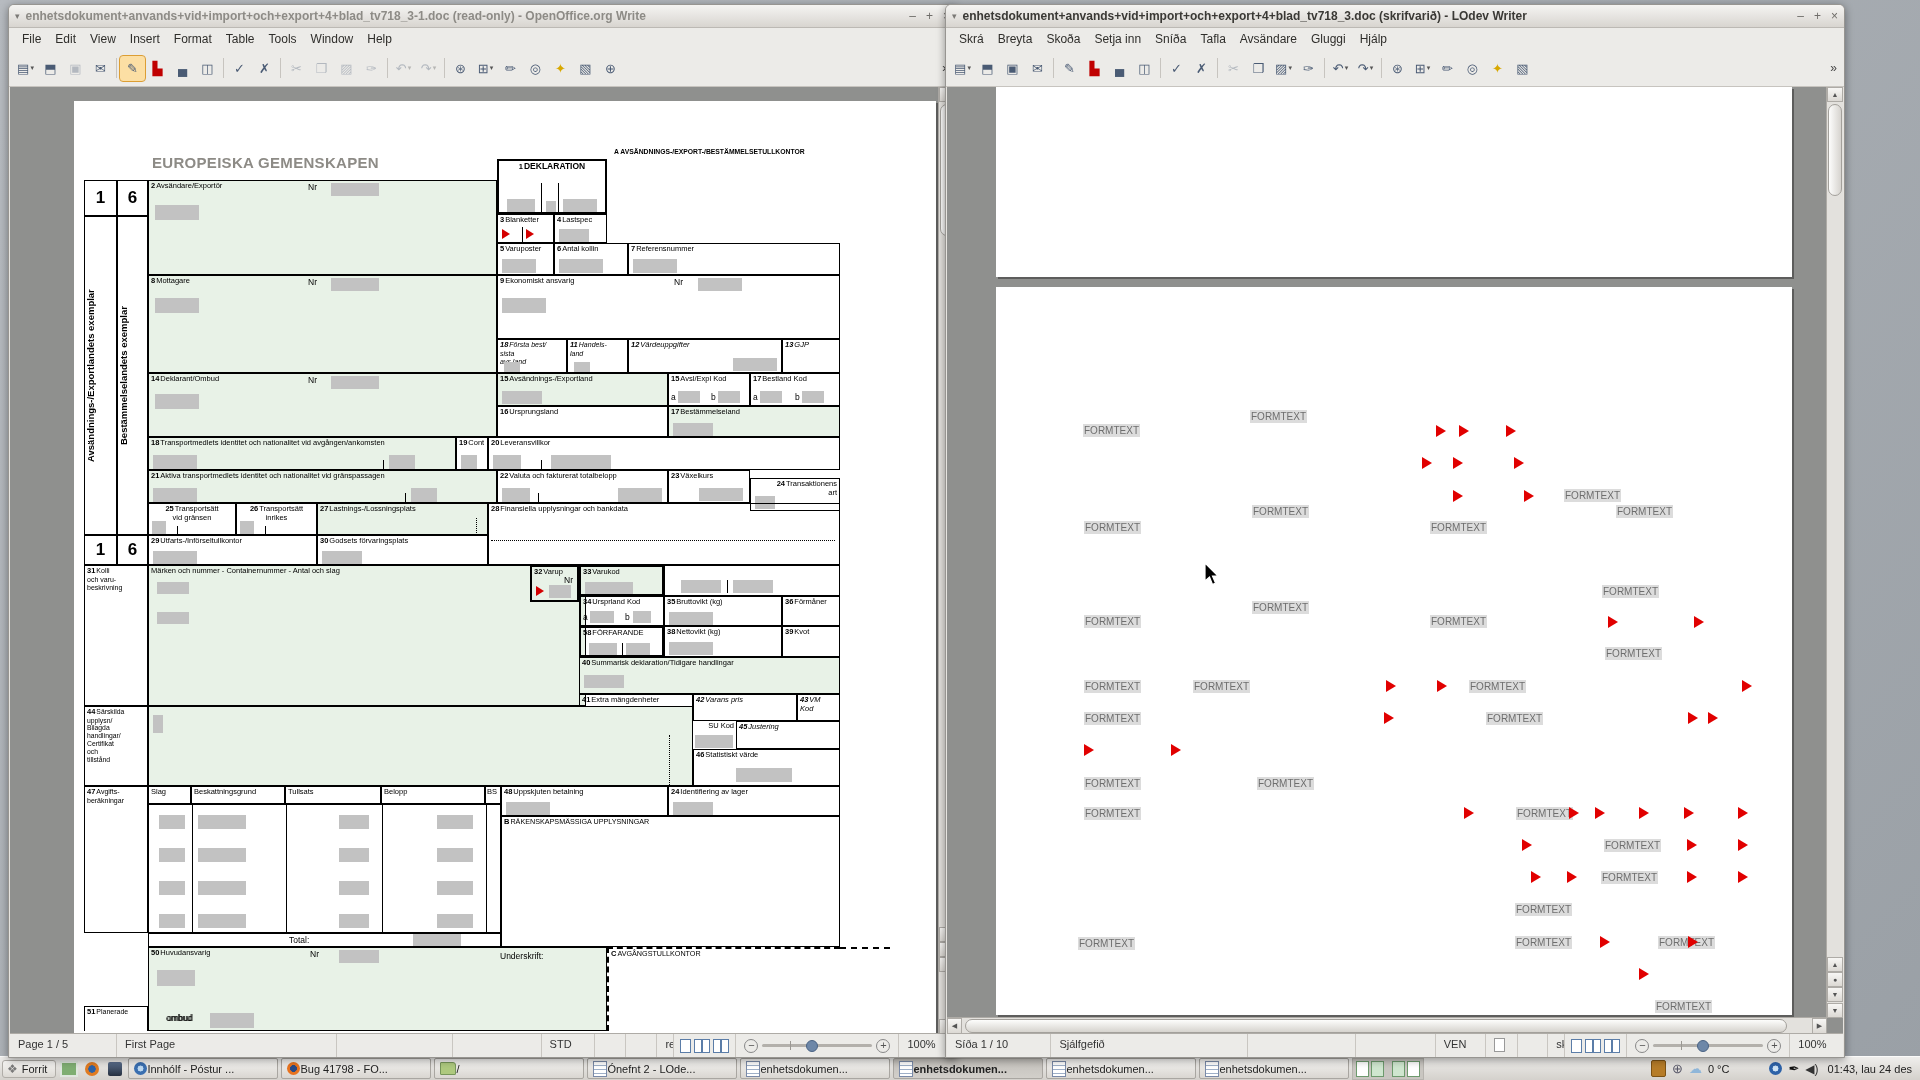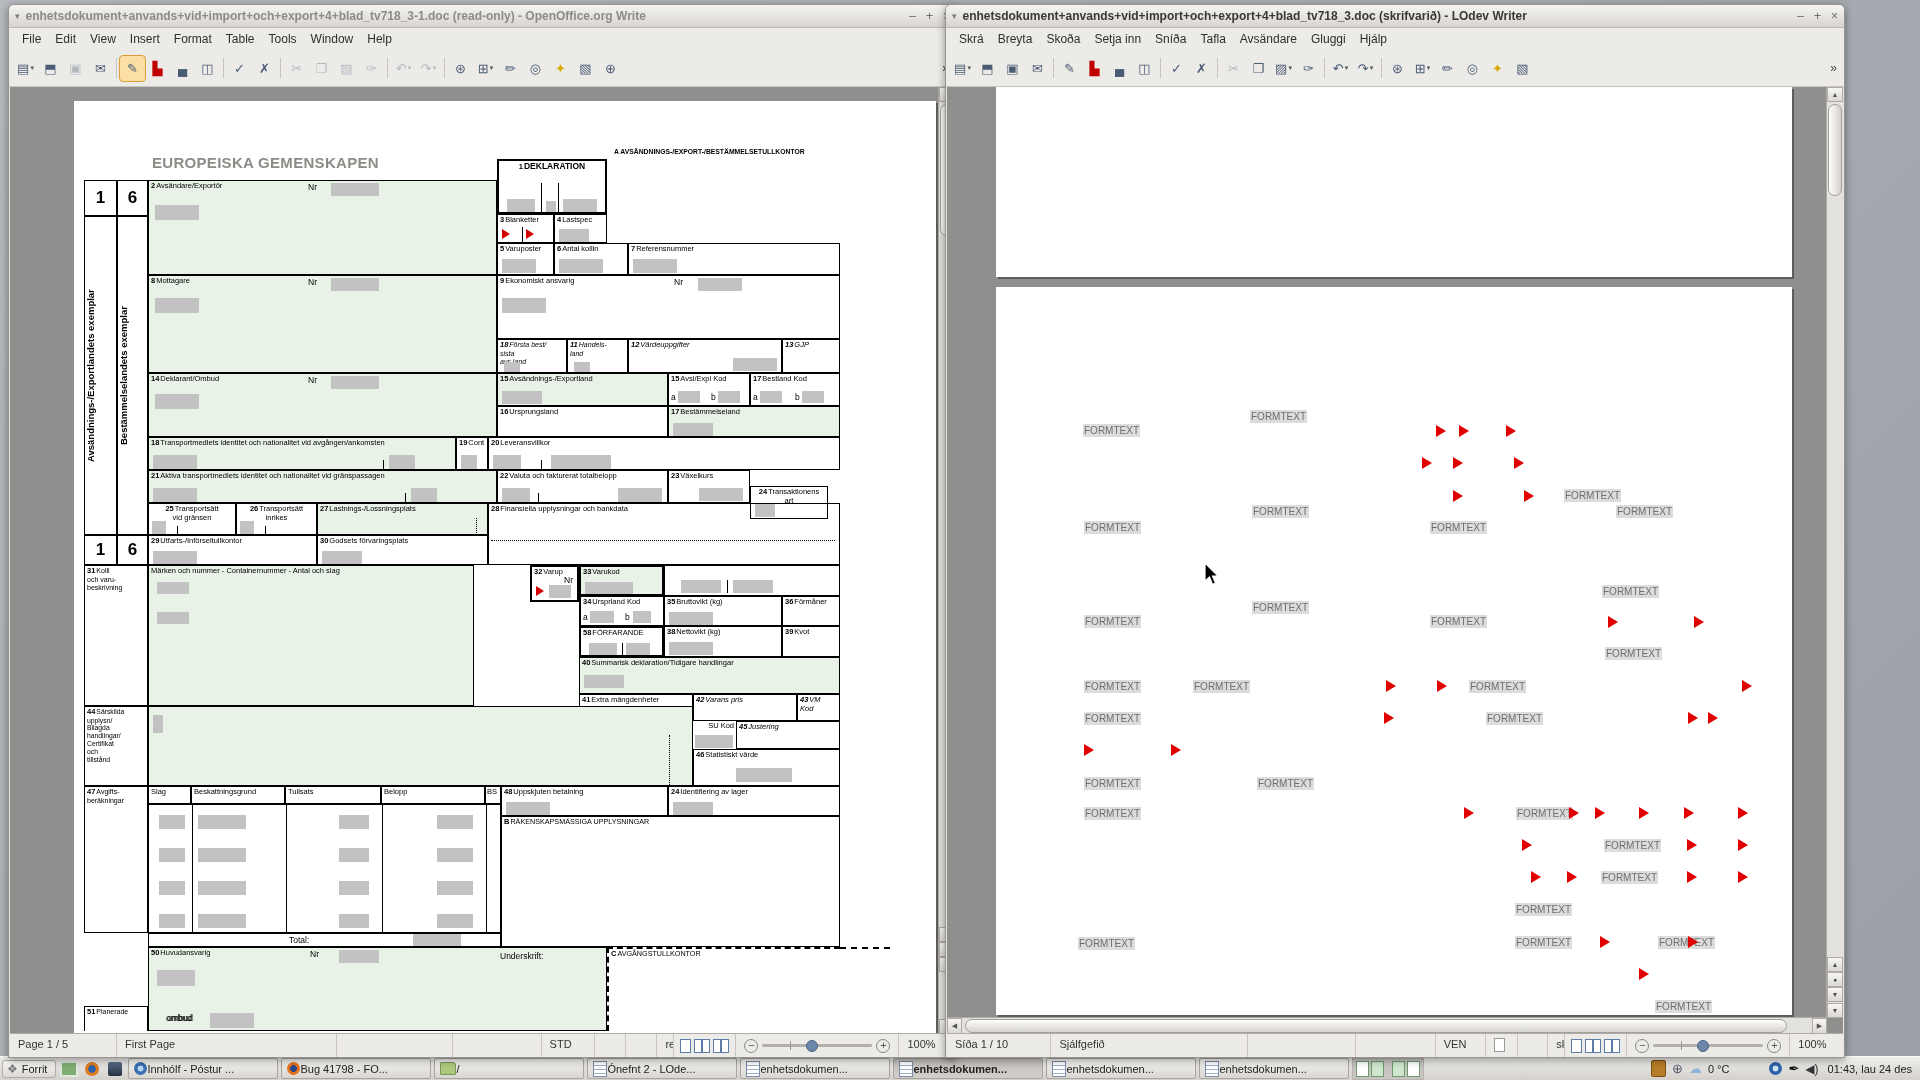--- a/index.html
+++ b/index.html
@@ -193,34 +193,34 @@
             <div class="ffield" style="left: 584px; top: 227px; width: 82px; height: 33px;"><b>15</b>Avsl/Expl  Kod<i class="gb" style="left: 9px; top: 17px; width: 22px; height: 12px;"></i><i class="gb" style="left: 49px; top: 17px; width: 22px; height: 12px;"></i><span class="ftext" style="left: 2px; top: 19px;">a</span><span class="ftext" style="left: 42px; top: 19px;">b</span></div>
             <div class="ffield" style="left: 666px; top: 227px; width: 90px; height: 33px;"><b>17</b>Bestland  Kod<i class="gb" style="left: 9px; top: 17px; width: 22px; height: 12px;"></i><i class="gb" style="left: 51px; top: 17px; width: 22px; height: 12px;"></i><span class="ftext" style="left: 2px; top: 19px;">a</span><span class="ftext" style="left: 44px; top: 19px;">b</span></div>
             <div class="ffield" style="left: 413px; top: 260px; width: 171px; height: 31px;"><b>16</b>Ursprungsland</div>
             <div class="ffield g" style="left: 584px; top: 260px; width: 172px; height: 31px;"><b>17</b>Bestämmelseland<i class="gb" style="left: 4px; top: 16px; width: 40px; height: 13px;"></i></div>
             <div class="ffield g" style="left: 64px; top: 291px; width: 308px; height: 33px;"><b>18</b>Transportmedlets identitet och nationalitet vid avgången/ankomsten<i class="gb" style="left: 4px; top: 17px; width: 44px; height: 14px;"></i><i class="gb" style="left: 240px; top: 17px; width: 26px; height: 14px;"></i><i class="fline" style="left: 234px; top: 22px; width: 1px; height: 10px;"></i></div>
             <div class="ffield" style="left: 372px; top: 291px; width: 32px; height: 33px;"><b>19</b>Cont<i class="gb" style="left: 4px; top: 17px; width: 16px; height: 14px;"></i></div>
             <div class="ffield" style="left: 404px; top: 291px; width: 352px; height: 33px;"><b>20</b>Leveransvillkor<i class="gb" style="left: 4px; top: 17px; width: 28px; height: 14px;"></i><i class="gb" style="left: 62px; top: 17px; width: 60px; height: 14px;"></i><i class="fline" style="left: 52px; top: 22px; width: 1px; height: 10px;"></i></div>
             <div class="ffield g" style="left: 64px; top: 324px; width: 349px; height: 33px;"><b>21</b>Aktiva transportmedlets identitet och nationalitet vid gränspassagen<i class="gb" style="left: 4px; top: 17px; width: 44px; height: 14px;"></i><i class="gb" style="left: 262px; top: 17px; width: 26px; height: 14px;"></i><i class="fline" style="left: 256px; top: 22px; width: 1px; height: 10px;"></i></div>
             <div class="ffield" style="left: 413px; top: 324px; width: 171px; height: 33px;"><b>22</b>Valuta och fakturerat totalbelopp<i class="gb" style="left: 4px; top: 17px; width: 28px; height: 14px;"></i><i class="gb" style="left: 120px; top: 17px; width: 44px; height: 14px;"></i><i class="fline" style="left: 40px; top: 22px; width: 1px; height: 10px;"></i></div>
             <div class="ffield" style="left: 584px; top: 324px; width: 82px; height: 33px;"><b>23</b>Växelkurs<i class="gb" style="left: 30px; top: 17px; width: 44px; height: 13px;"></i></div>
-            <div class="ffield" style="left: 666px; top: 340px; width: 78px; height: 33px; text-align: center;"><b>24</b>Transaktionens
+            <div class="ffield" style="left: 666px; top: 332px; width: 90px; height: 33px; text-align: right;"><b>24</b>Transaktionens
 art<i class="gb" style="left: 4px; top: 17px; width: 20px; height: 13px;"></i></div>
             <div class="ffield" style="left: 64px; top: 357px; width: 88px; height: 32px; text-align: center;"><b>25</b>Transportsätt
 vid gränsen<i class="gb" style="left: 3px; top: 17px; width: 14px; height: 13px;"></i><i class="fline" style="left: 28px; top: 22px; width: 1px; height: 9px;"></i></div>
             <div class="ffield" style="left: 152px; top: 357px; width: 81px; height: 32px; text-align: center;"><b>26</b>Transportsätt
 inrikes<i class="gb" style="left: 3px; top: 17px; width: 14px; height: 13px;"></i><i class="fline" style="left: 28px; top: 22px; width: 1px; height: 9px;"></i></div>
             <div class="ffield g" style="left: 233px; top: 357px; width: 171px; height: 32px;"><b>27</b>Lastnings-/Lossningsplats<i class="dlineV" style="left: 158px; top: 14px; width: 0px; height: 15px;"></i></div>
             <div class="ffield" style="left: 404px; top: 357px; width: 352px; height: 62px;"><b>28</b>Finansiella upplysningar och bankdata<i class="dlineH" style="left: 2px; top: 36px; width: 344px; height: 0px;"></i></div>
             <div class="ffield" style="left: 64px; top: 389px; width: 169px; height: 30px;"><b>29</b>Utfarts-/Införseltullkontor<i class="gb" style="left: 4px; top: 15px; width: 44px; height: 13px;"></i></div>
             <div class="ffield" style="left: 233px; top: 389px; width: 171px; height: 30px;"><b>30</b>Godsets förvaringsplats<i class="gb" style="left: 4px; top: 15px; width: 40px; height: 13px;"></i></div>
             <div class="ffield" style="left: 0px; top: 419px; width: 64px; height: 141px; font-size: 7px;"><b>31</b>Kolli
 och varu-
 beskrivning</div>
-            <div class="ffield g" style="left: 64px; top: 419px; width: 326px; height: 141px;">Märken och nummer - Containernummer - Antal och slag<i class="gb" style="left: 8px; top: 16px; width: 32px; height: 12px;"></i><i class="gb" style="left: 8px; top: 46px; width: 32px; height: 12px;"></i></div>
+            <div class="ffield g" style="left: 64px; top: 419px; width: 438px; height: 141px;">Märken och nummer - Containernummer - Antal och slag<i class="gb" style="left: 8px; top: 16px; width: 32px; height: 12px;"></i><i class="gb" style="left: 8px; top: 46px; width: 32px; height: 12px;"></i></div>
             <div class="ffield" style="left: 446px; top: 419px; width: 49px; height: 37px; border-width: 2px;"><b>32</b>Varup<i class="gb" style="left: 17px; top: 18px; width: 22px; height: 13px;"></i><i class="tri" style="left: 4px; top: 19px;"></i><span class="ftext" style="left: 32px; top: 9px;">Nr</span></div>
             <div class="ffield g" style="left: 495px; top: 419px; width: 85px; height: 31px; border-width: 2px;"><b>33</b>Varukod<i class="gb" style="left: 4px; top: 15px; width: 48px; height: 13px;"></i></div>
             <div class="ffield" style="left: 580px; top: 419px; width: 176px; height: 31px;"><i class="gb" style="left: 16px; top: 14px; width: 40px; height: 13px;"></i><i class="gb" style="left: 68px; top: 14px; width: 40px; height: 13px;"></i><i class="fline" style="left: 62px; top: 14px; width: 1px; height: 13px;"></i></div>
             <div class="ffield" style="left: 495px; top: 450px; width: 85px; height: 30px; border-left-width: 2px;"><b>34</b>Ursprland Kod<i class="gb" style="left: 9px; top: 14px; width: 24px; height: 12px;"></i><i class="gb" style="left: 52px; top: 14px; width: 18px; height: 12px;"></i><span class="ftext" style="left: 2px; top: 16px;">a</span><span class="ftext" style="left: 44px; top: 16px;">b</span></div>
             <div class="ffield" style="left: 580px; top: 450px; width: 118px; height: 30px;"><b>35</b>Bruttovikt (kg)<i class="gb" style="left: 4px; top: 15px; width: 44px; height: 13px;"></i></div>
             <div class="ffield" style="left: 698px; top: 450px; width: 58px; height: 30px;"><b>36</b>Förmåner</div>
             <div class="ffield" style="left: 495px; top: 480px; width: 85px; height: 31px; border-width: 2px;"><b>58</b>FÖRFARANDE<i class="gb" style="left: 8px; top: 15px; width: 28px; height: 13px;"></i><i class="gb" style="left: 45px; top: 15px; width: 24px; height: 13px;"></i><i class="fline" style="left: 41px; top: 15px; width: 1px; height: 13px;"></i></div>
             <div class="ffield" style="left: 580px; top: 480px; width: 118px; height: 31px;"><b>38</b>Nettovikt (kg)<i class="gb" style="left: 4px; top: 15px; width: 44px; height: 13px;"></i></div>
             <div class="ffield" style="left: 698px; top: 480px; width: 58px; height: 31px;"><b>39</b>Kvot</div>
             <div class="ffield g" style="left: 495px; top: 511px; width: 261px; height: 37px;"><b>40</b>Summarisk deklaration/Tidigare handlingar<i class="gb" style="left: 4px; top: 17px; width: 40px; height: 13px;"></i></div>

